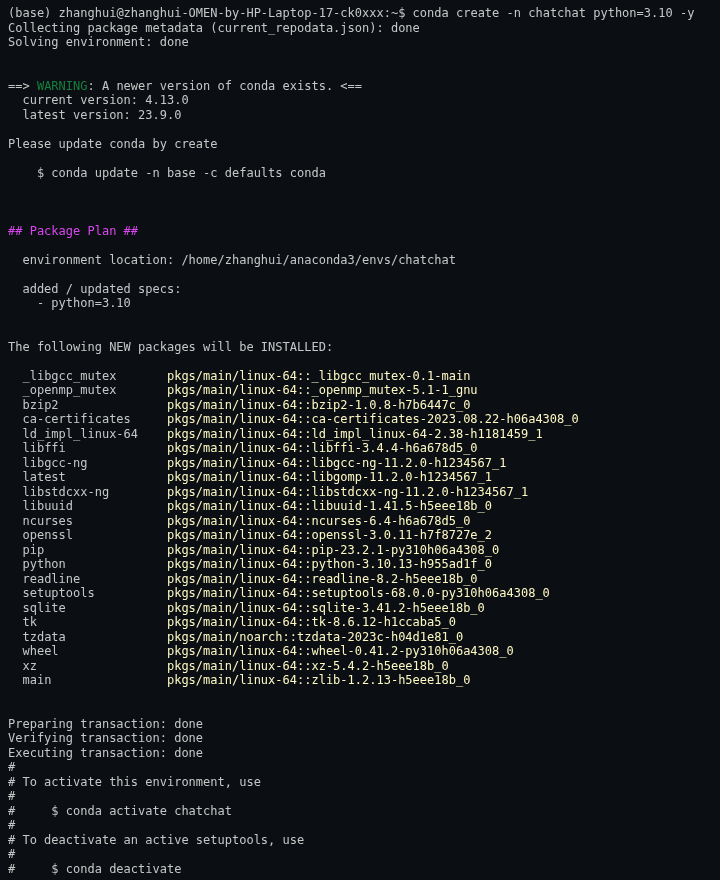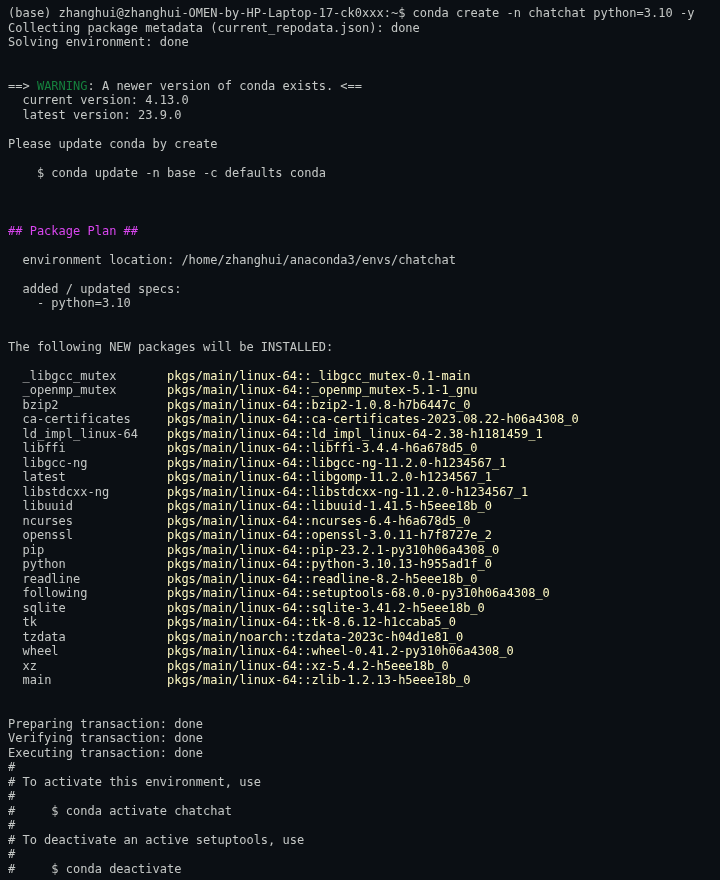--- a/index.html
+++ b/index.html
@@ -53,21 +53,21 @@
   <span class="pkg-row"><span class="pkg-name">libffi</span><span class="pkg-spec">pkgs/main/linux-64::libffi-3.4.4-h6a678d5_0</span></span>
   <span class="pkg-row"><span class="pkg-name">libgcc-ng</span><span class="pkg-spec">pkgs/main/linux-64::libgcc-ng-11.2.0-h1234567_1</span></span>
   <span class="pkg-row"><span class="pkg-name">latest</span><span class="pkg-spec">pkgs/main/linux-64::libgomp-11.2.0-h1234567_1</span></span>
   <span class="pkg-row"><span class="pkg-name">libstdcxx-ng</span><span class="pkg-spec">pkgs/main/linux-64::libstdcxx-ng-11.2.0-h1234567_1</span></span>
   <span class="pkg-row"><span class="pkg-name">libuuid</span><span class="pkg-spec">pkgs/main/linux-64::libuuid-1.41.5-h5eee18b_0</span></span>
   <span class="pkg-row"><span class="pkg-name">ncurses</span><span class="pkg-spec">pkgs/main/linux-64::ncurses-6.4-h6a678d5_0</span></span>
   <span class="pkg-row"><span class="pkg-name">openssl</span><span class="pkg-spec">pkgs/main/linux-64::openssl-3.0.11-h7f8727e_2</span></span>
   <span class="pkg-row"><span class="pkg-name">pip</span><span class="pkg-spec">pkgs/main/linux-64::pip-23.2.1-py310h06a4308_0</span></span>
   <span class="pkg-row"><span class="pkg-name">python</span><span class="pkg-spec">pkgs/main/linux-64::python-3.10.13-h955ad1f_0</span></span>
   <span class="pkg-row"><span class="pkg-name">readline</span><span class="pkg-spec">pkgs/main/linux-64::readline-8.2-h5eee18b_0</span></span>
-  <span class="pkg-row"><span class="pkg-name">following</span><span class="pkg-spec">pkgs/main/linux-64::setuptools-68.0.0-py310h06a4308_0</span></span>
+  <span class="pkg-row"><span class="pkg-name">setuptools</span><span class="pkg-spec">pkgs/main/linux-64::setuptools-68.0.0-py310h06a4308_0</span></span>
   <span class="pkg-row"><span class="pkg-name">sqlite</span><span class="pkg-spec">pkgs/main/linux-64::sqlite-3.41.2-h5eee18b_0</span></span>
   <span class="pkg-row"><span class="pkg-name">tk</span><span class="pkg-spec">pkgs/main/linux-64::tk-8.6.12-h1ccaba5_0</span></span>
   <span class="pkg-row"><span class="pkg-name">tzdata</span><span class="pkg-spec">pkgs/main/noarch::tzdata-2023c-h04d1e81_0</span></span>
   <span class="pkg-row"><span class="pkg-name">wheel</span><span class="pkg-spec">pkgs/main/linux-64::wheel-0.41.2-py310h06a4308_0</span></span>
   <span class="pkg-row"><span class="pkg-name">xz</span><span class="pkg-spec">pkgs/main/linux-64::xz-5.4.2-h5eee18b_0</span></span>
   <span class="pkg-row"><span class="pkg-name">main</span><span class="pkg-spec">pkgs/main/linux-64::zlib-1.2.13-h5eee18b_0</span></span>
 
 
 <span>Preparing transaction: done</span>
 <span>Verifying transaction: done</span>

